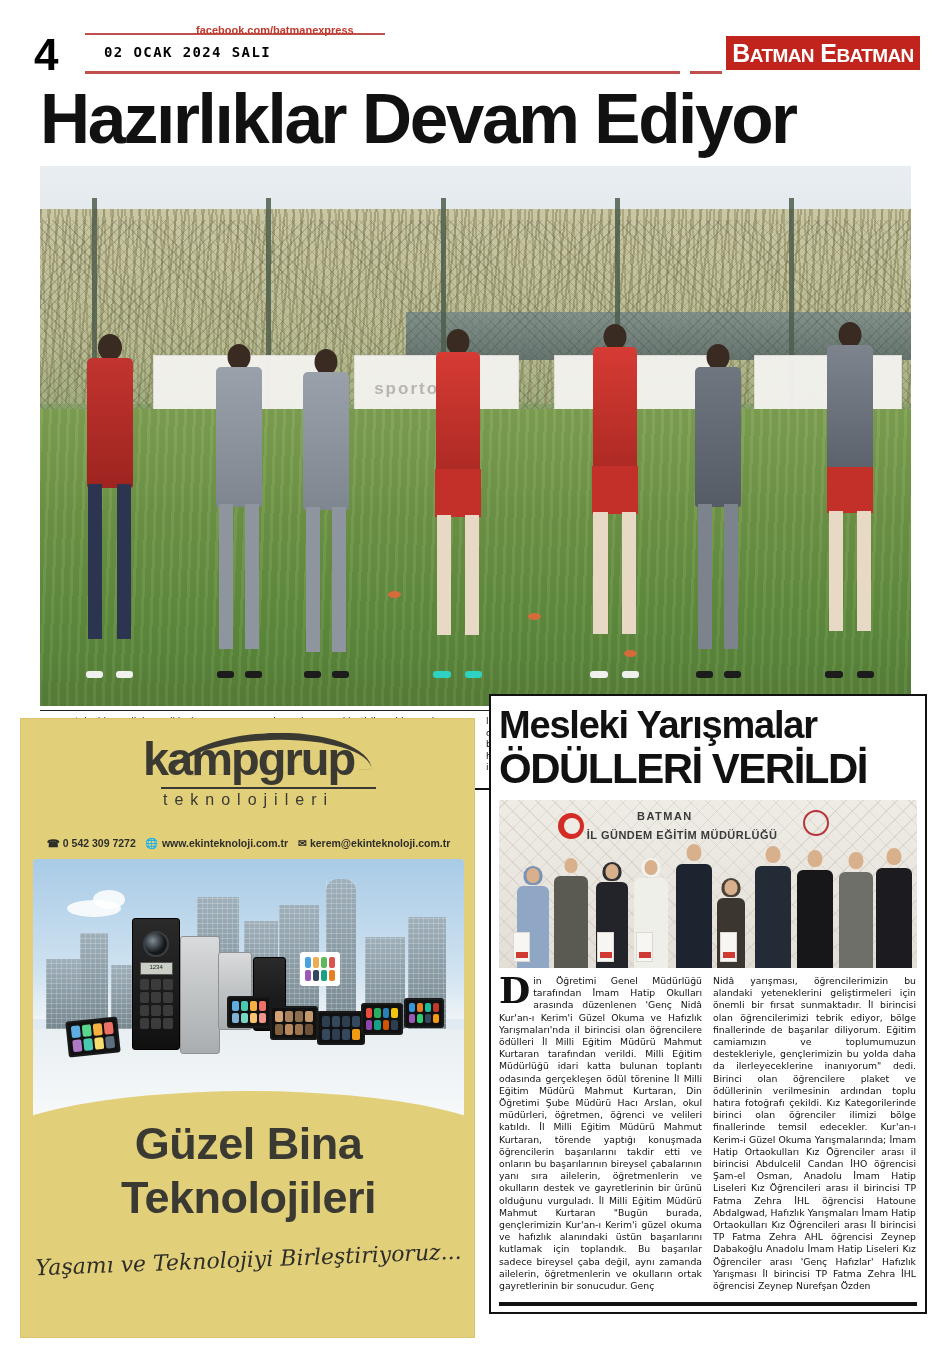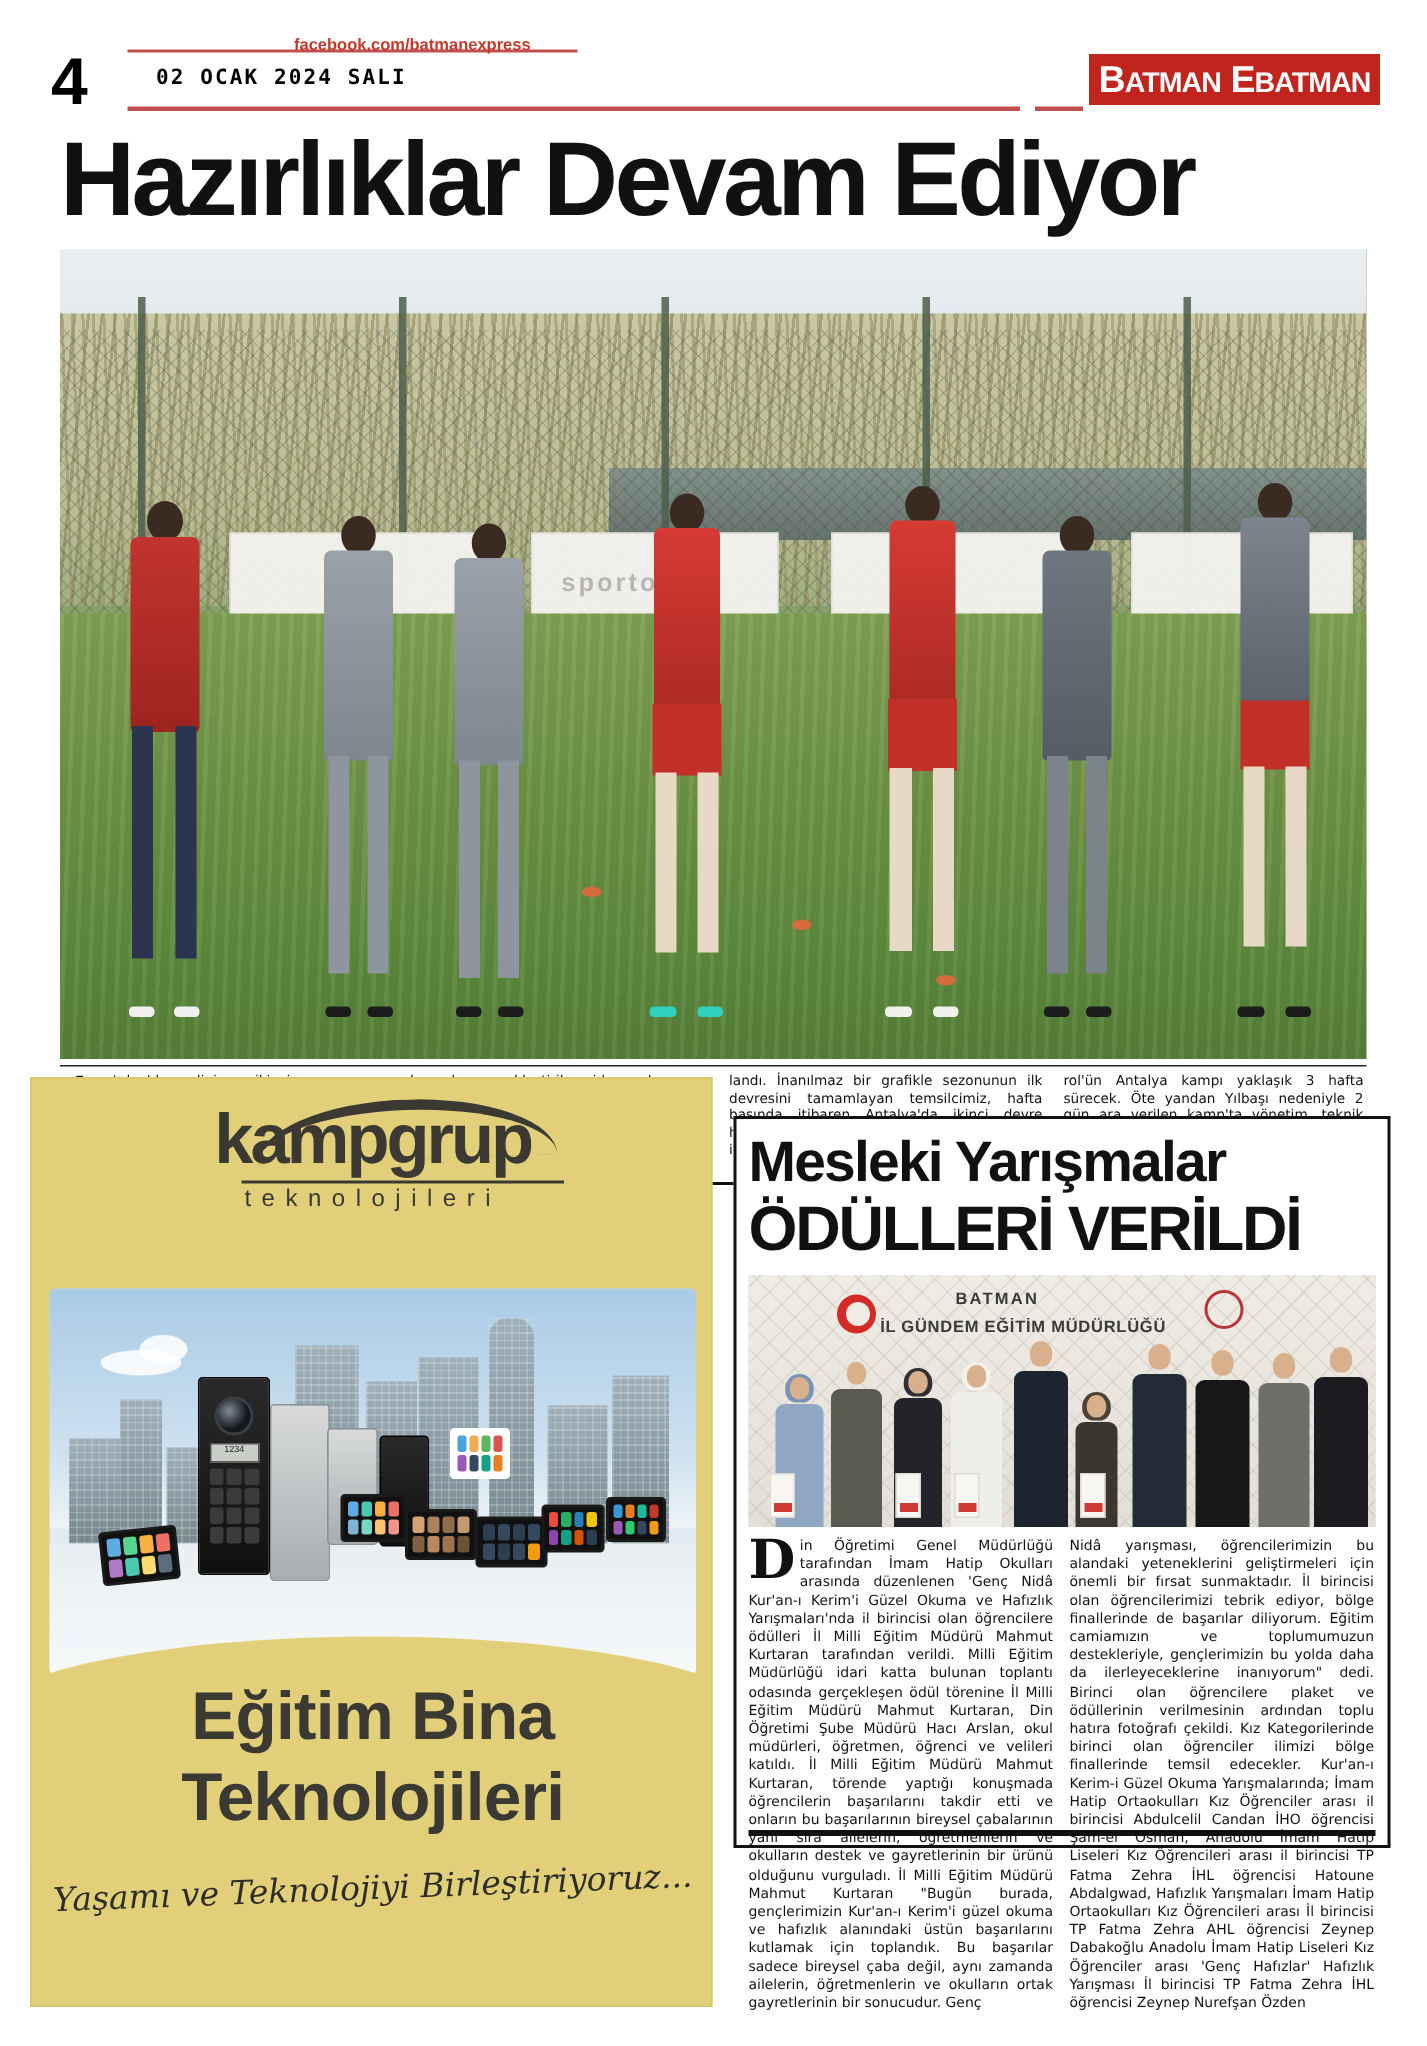--- a/index.html
+++ b/index.html
@@ -208,21 +208,21 @@
     letter-spacing:-0.5px;
   }
   .ad-slogan {
     position:absolute; left:0; top:528px; width:455px; text-align:center;
     font-size:22px; color:#2e2e28; font-style:italic;
     font-family:"DejaVu Serif", serif; transform:rotate(-2.2deg);
   }
 
   
   .right-art {
-    position:absolute; left:489px; top:744px; width:438px; height:488px;
+    position:absolute; left:489px; top:694px; width:438px; height:620px;
     border:2px solid #111; padding:8px 8px 6px 8px; background:#fff;
   }
   .r-head1 {
     font-size:38px; font-weight:bold; color:#111; line-height:42px;
     letter-spacing:-1.2px; white-space:nowrap;
   }
   .r-head2 {
     font-size:42px; font-weight:bold; color:#111; line-height:46px;
     letter-spacing:-1.5px; white-space:nowrap;
   }
@@ -385,20 +385,23 @@
   </div>
 
   <div class="ad">
     <div class="ad-swoosh"></div>
     <div class="ad-logo">
       <span class="ad-logo-word">kamp</span><span class="ad-logo-word grp">grup</span>
     </div>
     <div class="ad-underline"></div>
     <div class="ad-logo-sub">teknolojileri</div>
 
+    <div class="ad-contact">
+      <span class="ic">☎</span><span>0 542 309 7272</span><span class="gap"></span><span class="ic">🌐</span><span>www.ekinteknoloji.com.tr</span><span class="gap"></span><span class="ic">✉</span><span>kerem@ekinteknoloji.com.tr</span>
+    </div>
 
     <div class="ad-photo">
       <div class="sky2"></div>
       <div class="cloud" style="left:8%; top:16%; width:54px; height:17px;"></div>
       <div class="cloud" style="left:14%; top:12%; width:32px; height:19px;"></div>
 
       <div class="bldg" style="left:3%;  width:34px; height:70px;"></div>
       <div class="bldg" style="left:11%; width:28px; height:96px;"></div>
       <div class="bldg" style="left:18%; width:36px; height:64px;"></div>
       <div class="bldg" style="left:38%; width:42px; height:132px;"></div>
@@ -512,21 +515,21 @@
           <i style="background:#af7ac5"></i>
             <i style="background:#48c9b0"></i>
             <i style="background:#f7dc6f"></i>
             <i style="background:#5d6d7e"></i>
         </div>
       </div>
     </div>
 
     <div class="ad-curve"></div>
     <div class="ad-h1">
-      <div>Eğitim Bina</div>
+      <div>Güzel Bina</div>
       <div>Teknolojileri</div>
     </div>
     <div class="ad-slogan">Yaşamı ve Teknolojiyi Birleştiriyoruz...</div>
   </div>
 
   <div class="right-art">
     <div class="r-head1">Mesleki Yarışmalar</div>
     <div class="r-head2">ÖDÜLLERİ VERİLDİ</div>
 
     <div class="r-photo">

